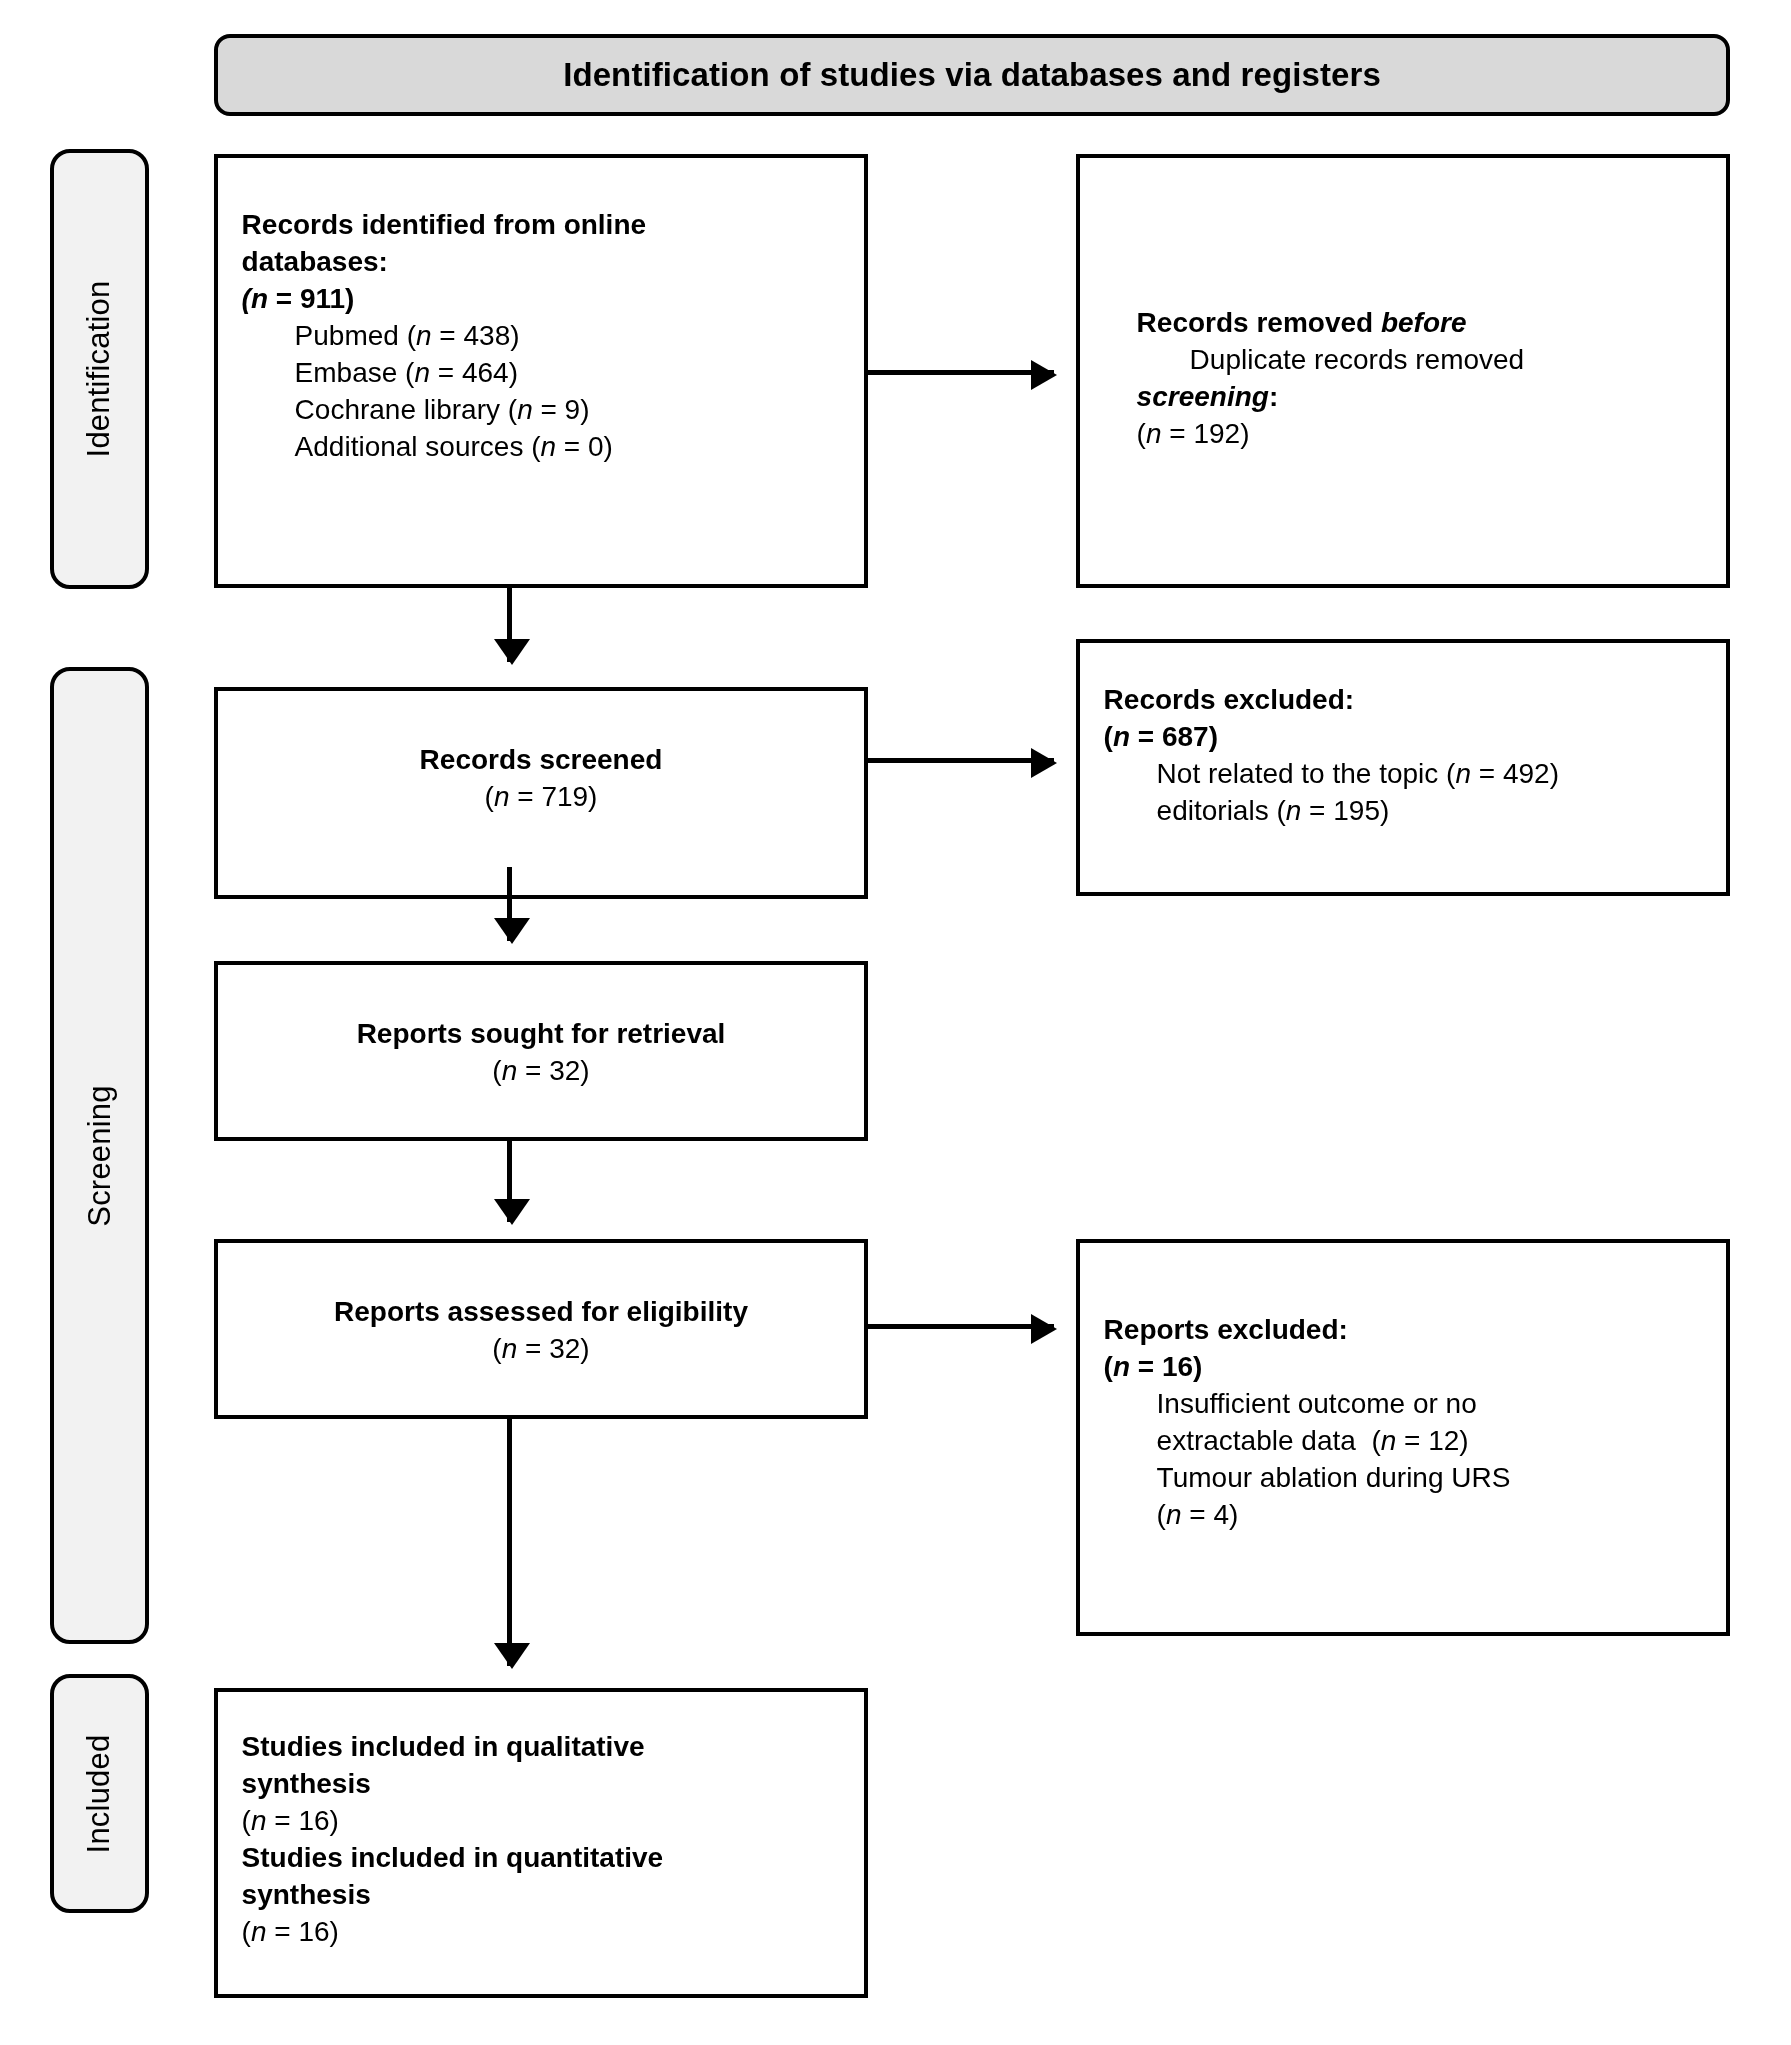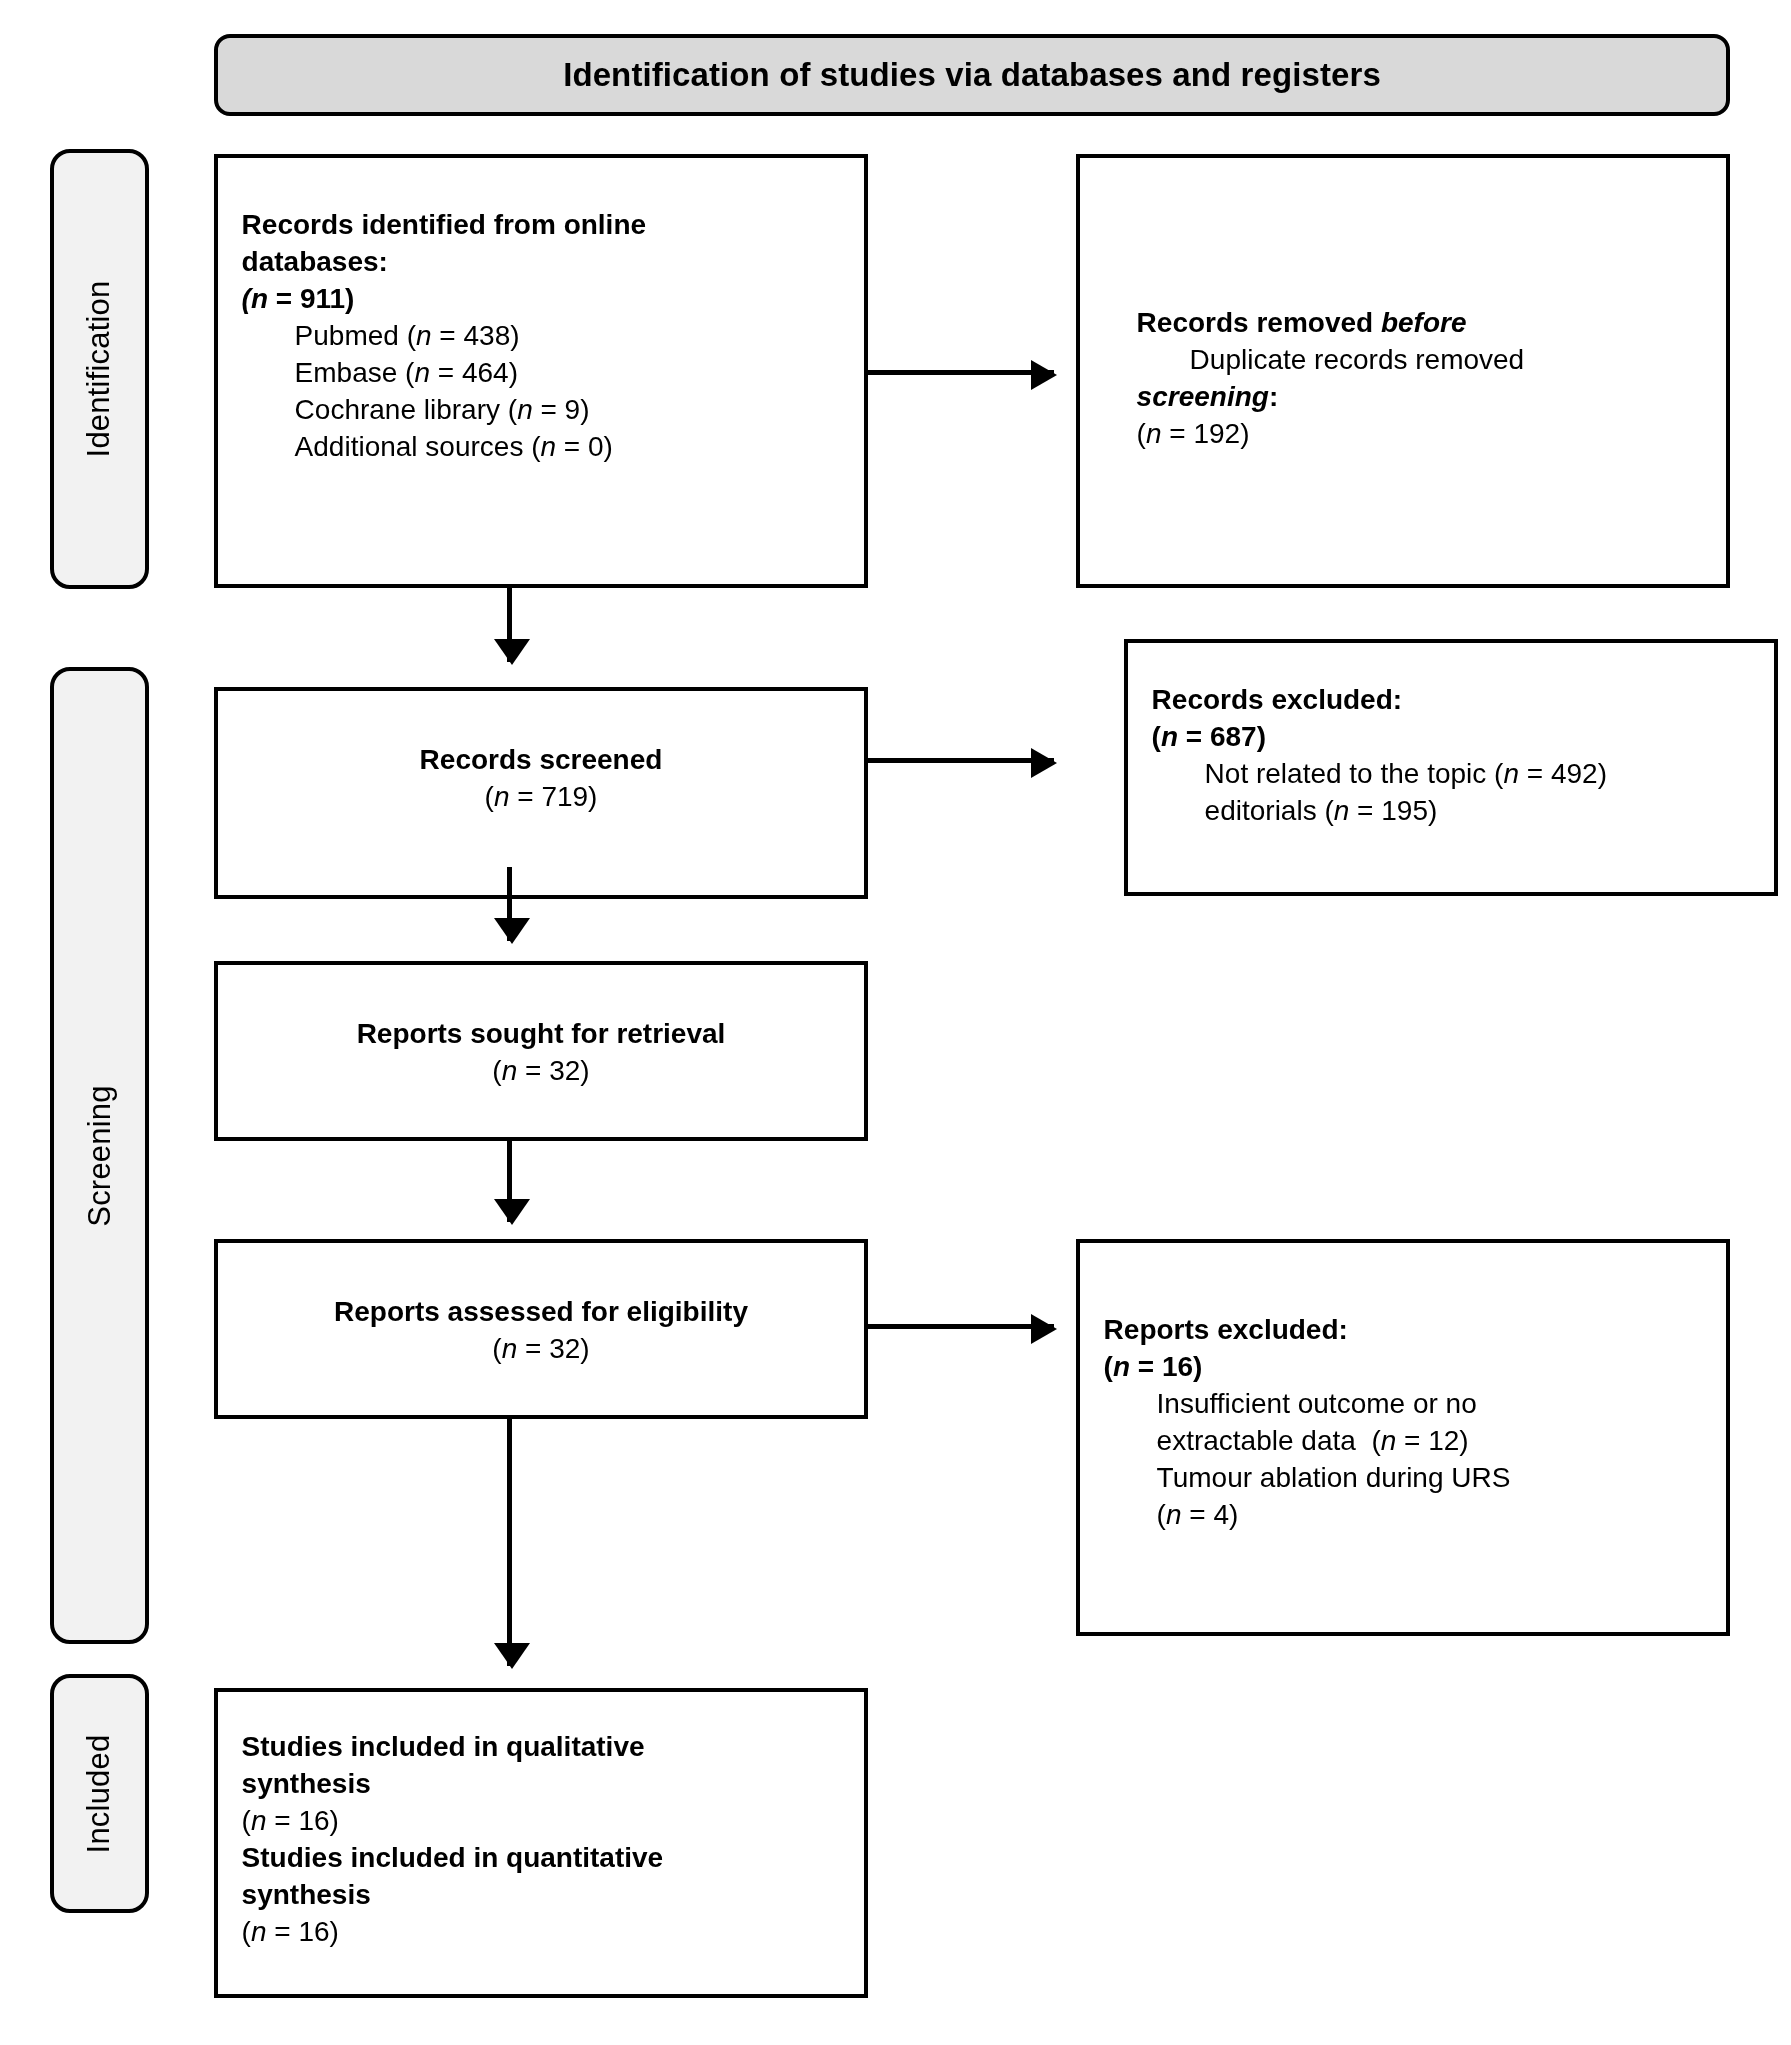--- a/index.html
+++ b/index.html
@@ -152,21 +152,21 @@
 
   <div class="varrow" style="left:507px; top:588px; height:74px;"></div>
 
   <div class="box" style="left:214px; top:687px; width:654px; height:212px;">
     <div class="pad center" style="top:50px;">
       <div class="ln b">Records screened</div>
       <div class="ln">(<span class="nit">n</span> = 719)</div>
     </div>
   </div>
 
-  <div class="box" style="left:1076px; top:639px; width:654px; height:257px;margin-left:48px;">
+  <div class="box" style="left:1076px; top:639px; width:654px; height:257px;">
     <div class="pad" style="top:38px;">
       <div class="ln b">Records excluded:</div>
       <div class="ln b">(<span class="nit">n</span> = 687)</div>
       <div class="ln ind">Not related to the topic (<span class="nit">n</span> = 492)</div>
       <div class="ln ind">editorials (<span class="nit">n</span> = 195)</div>
     </div>
   </div>
 
   <div class="harrow" style="left:868px; top:758px; width:186px;"></div>
 

